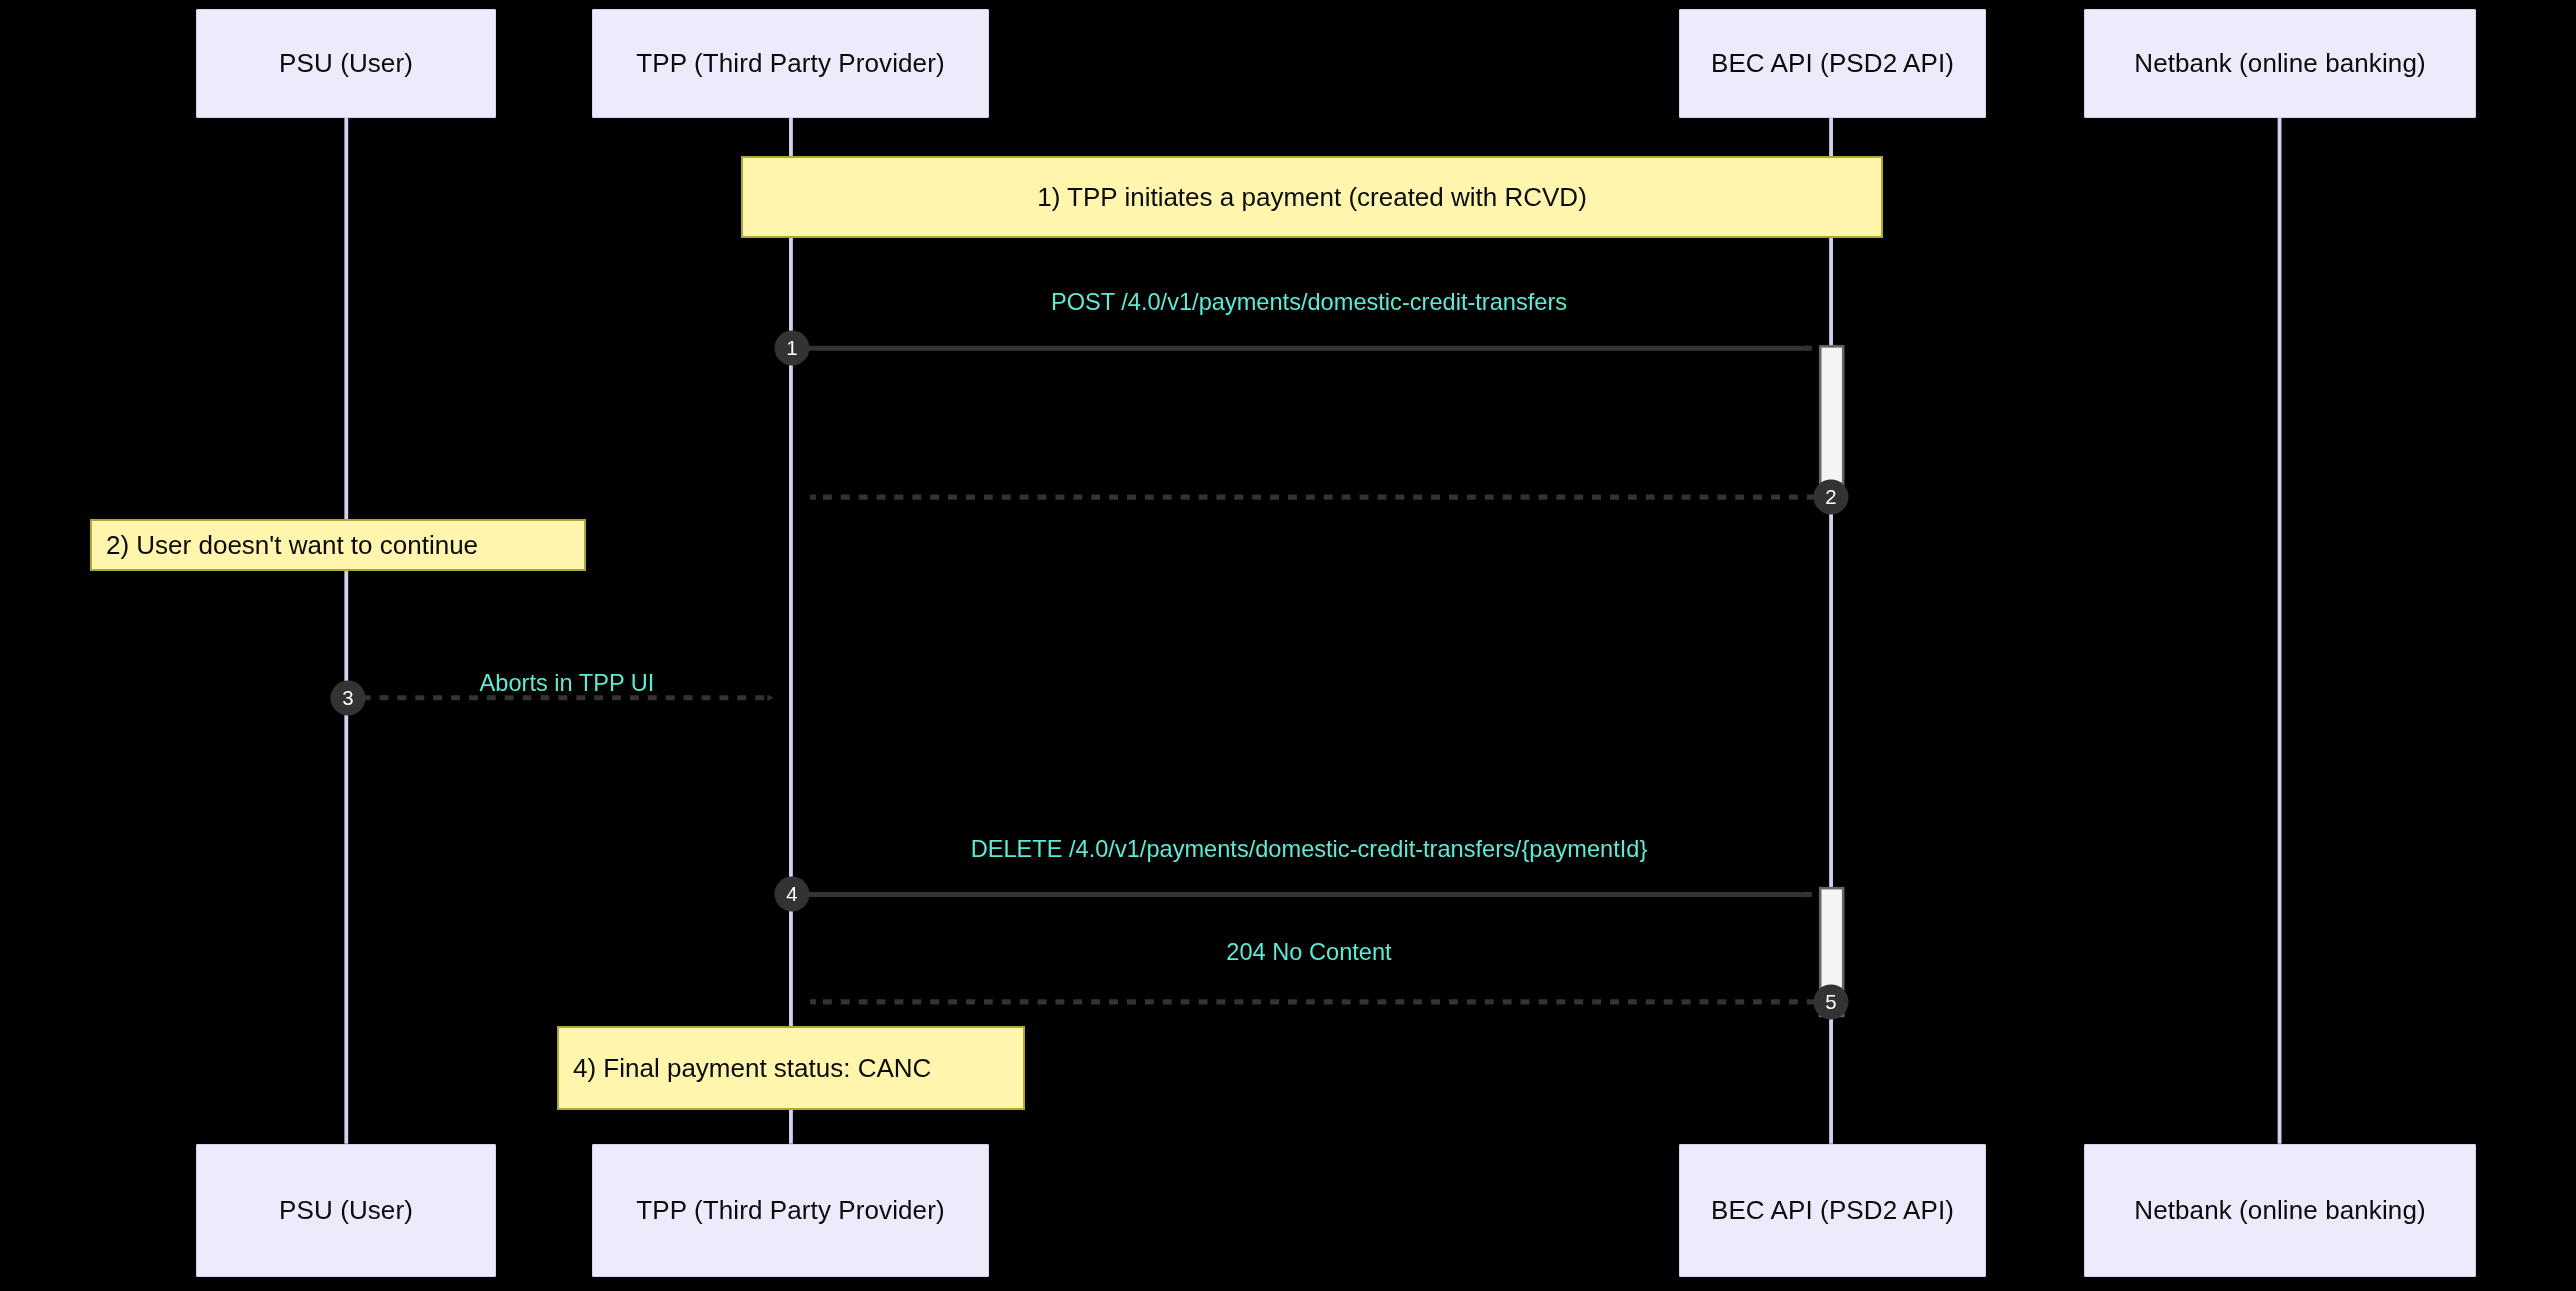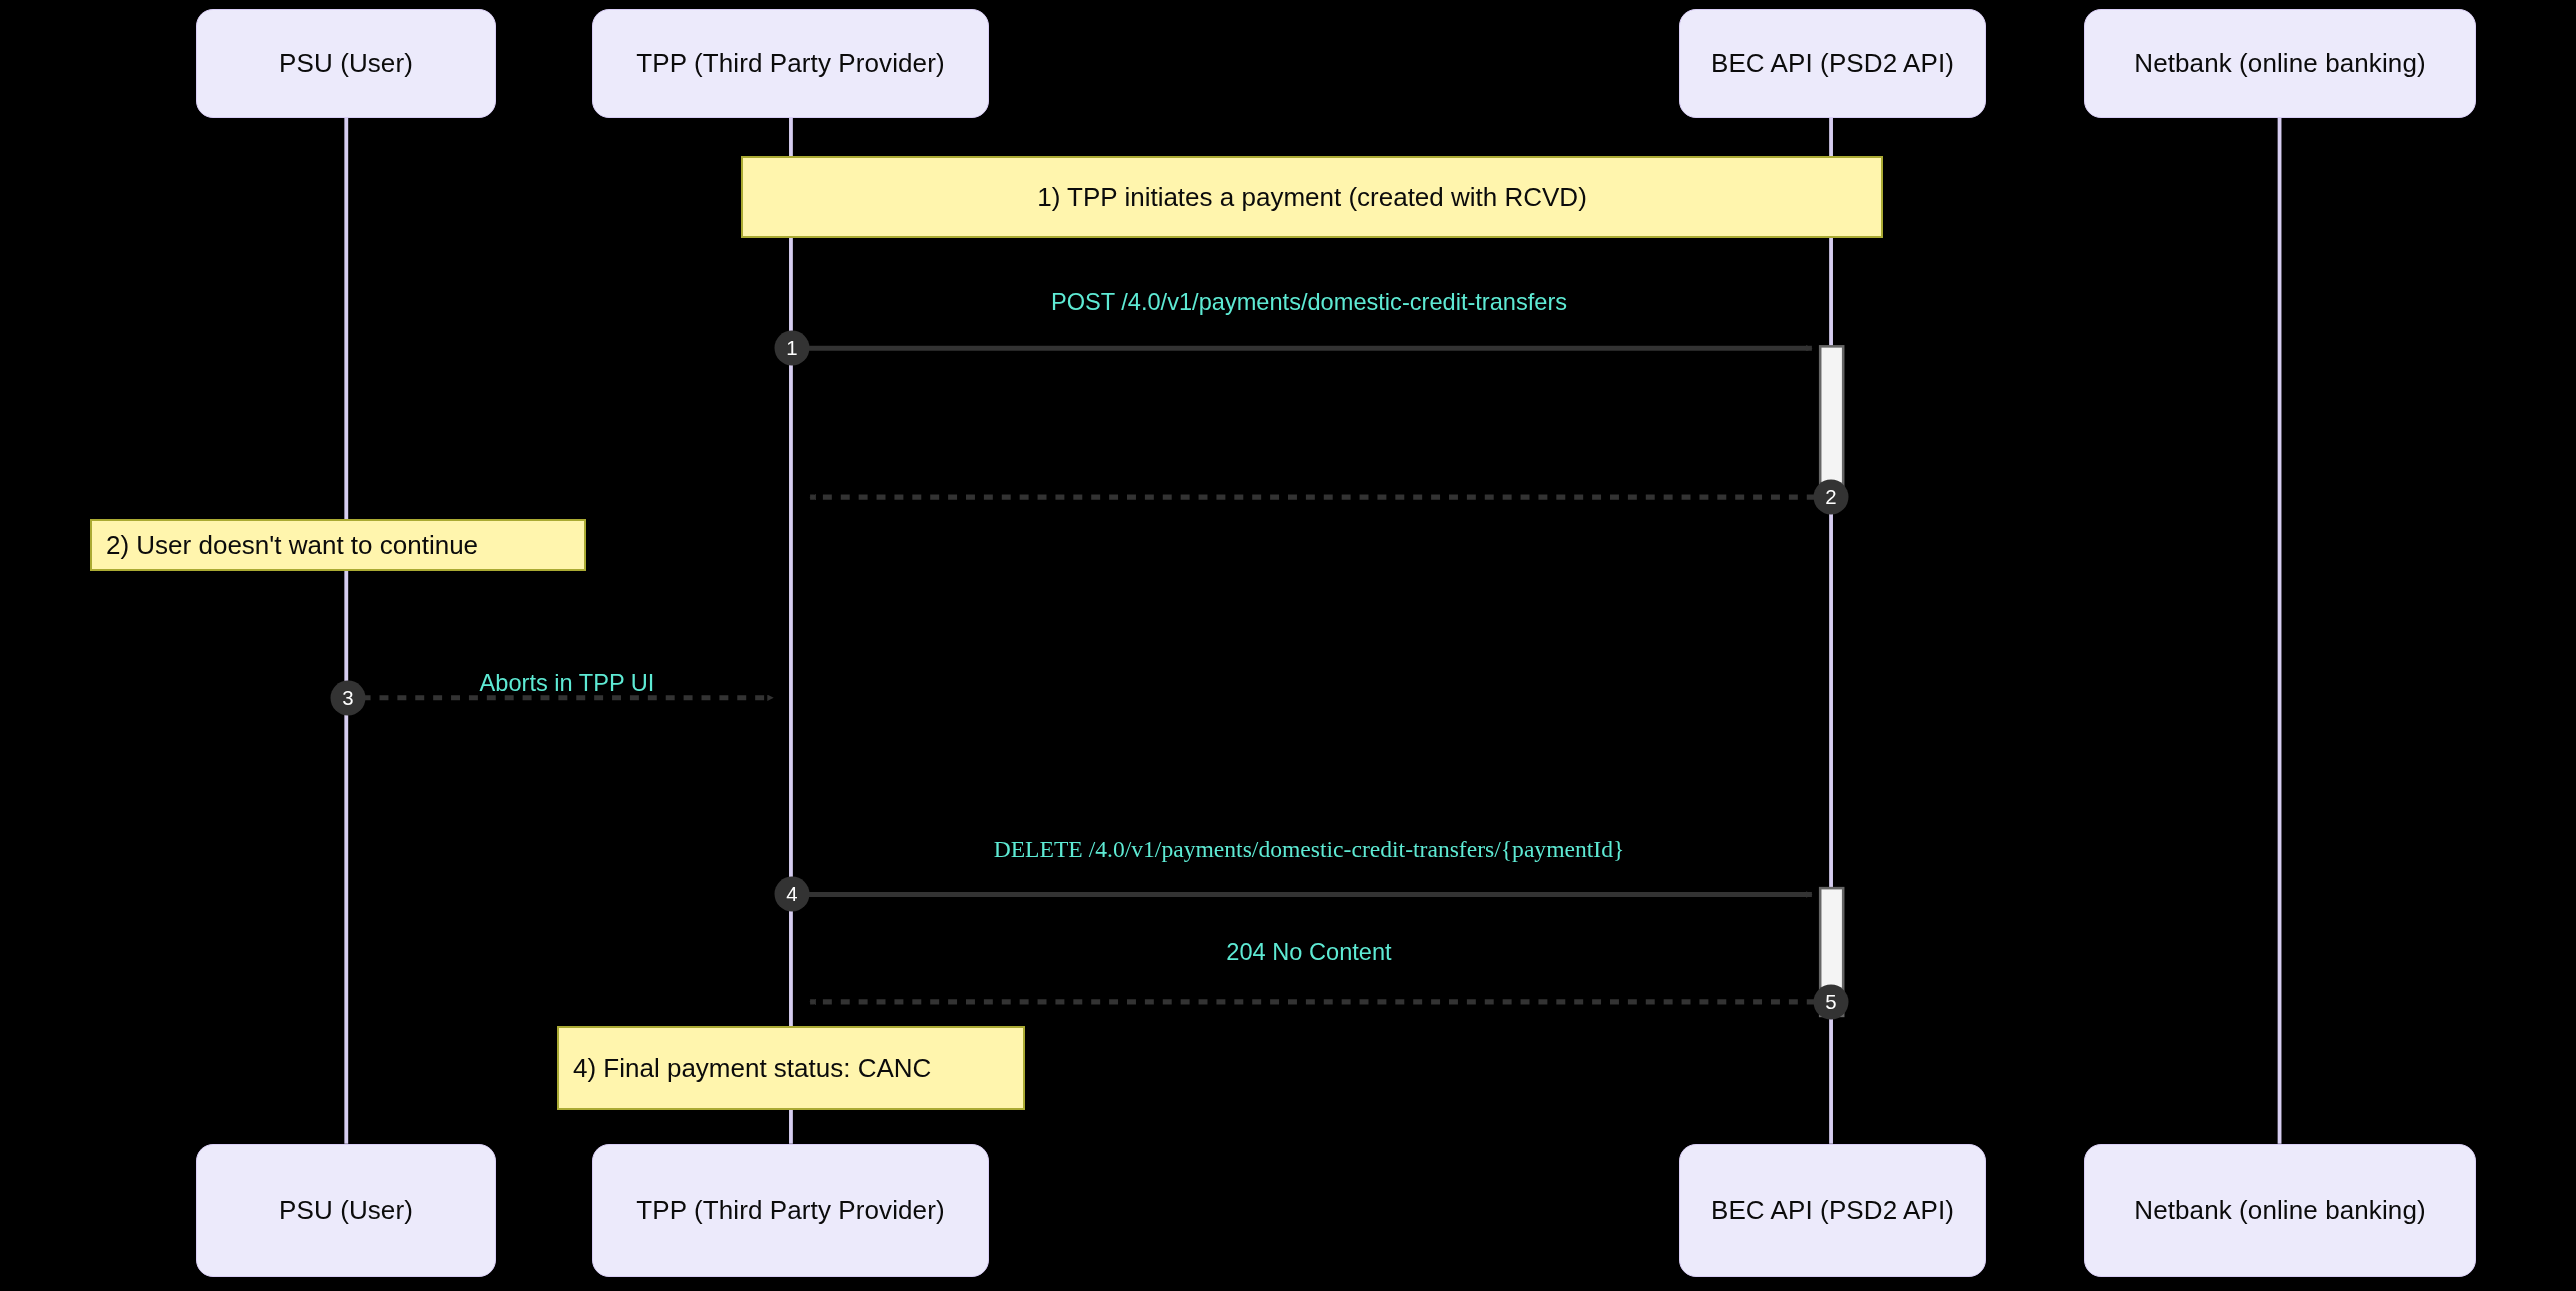--- a/index.html
+++ b/index.html
@@ -23,21 +23,21 @@
     left: 0;
     top: 0;
     width: 2576px;
     height: 1292px;
   }
   
   .participant {
     position: absolute;
     background: #ECEAFB;
     border: 1.3px solid #D9CEF5;
-    border-radius: 17px;
+    border-radius: 1px;
     box-sizing: border-box;
     display: flex;
     align-items: center;
     justify-content: center;
     color: #0b0b0b;
     font-size: 26px;
     font-family: "Liberation Sans", sans-serif;
     letter-spacing: 0.1px;
     text-align: center;
     white-space: nowrap;
@@ -162,21 +162,21 @@
 
   <div class="msg-label" style="left:1309px; top:289px;">
     <span>POST /4.0/v1/payments/domestic-credit-transfers</span>
   </div>
 
 
   <div class="msg-label" style="left:567px; top:670px;">
     <span>Aborts in TPP UI</span>
   </div>
 
-  <div class="msg-label" style="left:1309px; top:836px;font-family:Liberation Serif, serif;">
+  <div class="msg-label" style="left:1309px; top:836px;">
     <span>DELETE /4.0/v1/payments/domestic-credit-transfers/{paymentId}</span>
   </div>
 
   <div class="msg-label" style="left:1309px; top:939px;">
     <span>204 No Content</span>
   </div>
 
   <div class="seqnum" style="left:792px; top:348px;">
     <span>1</span>
   </div>

